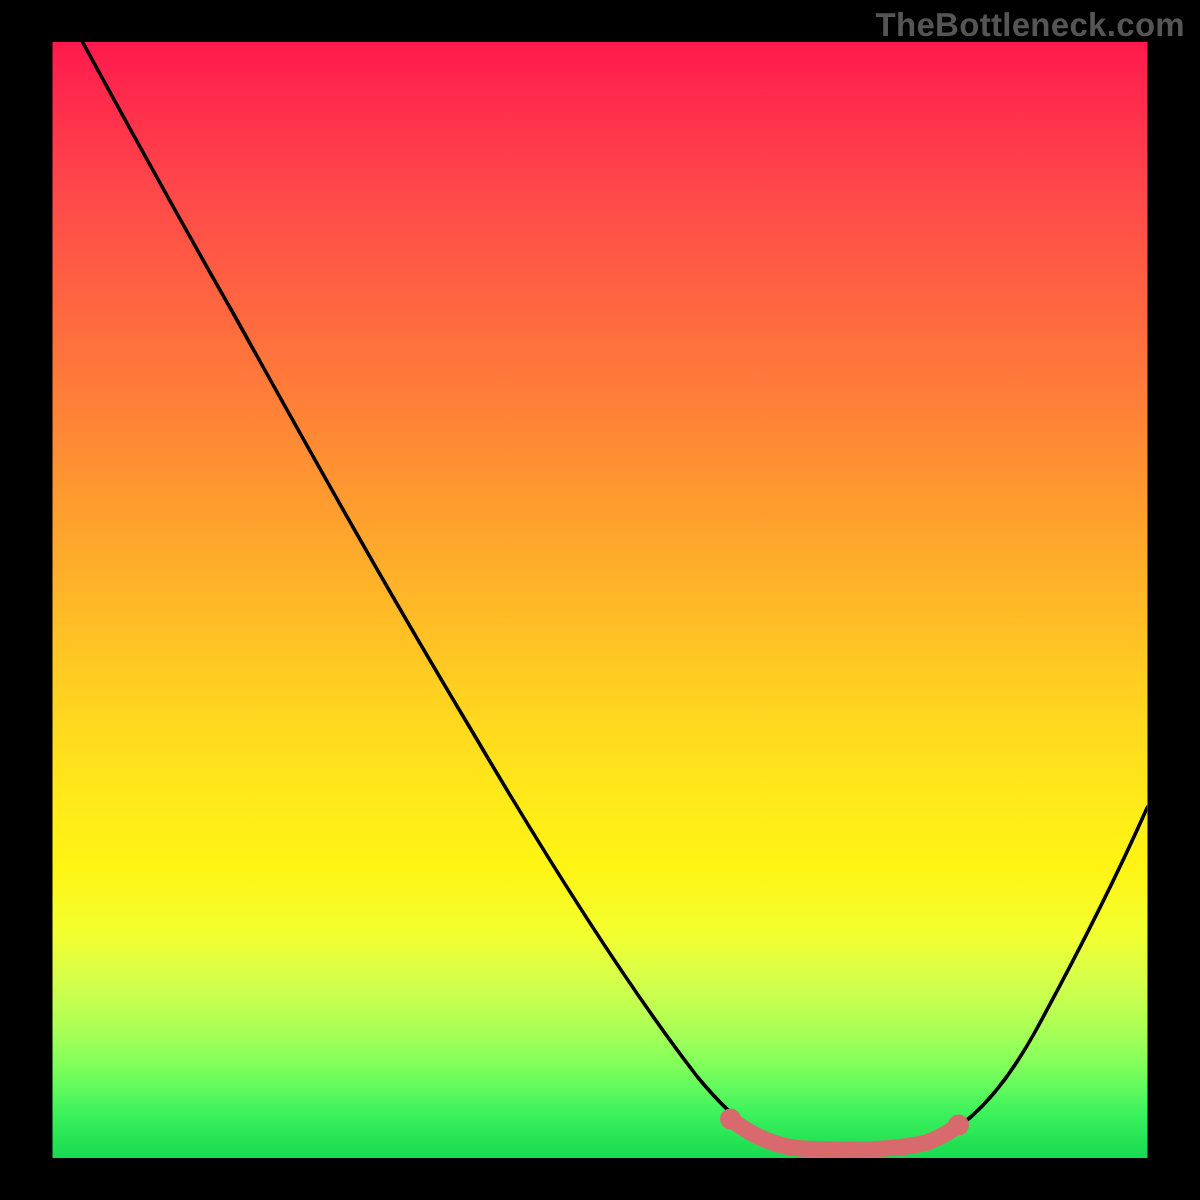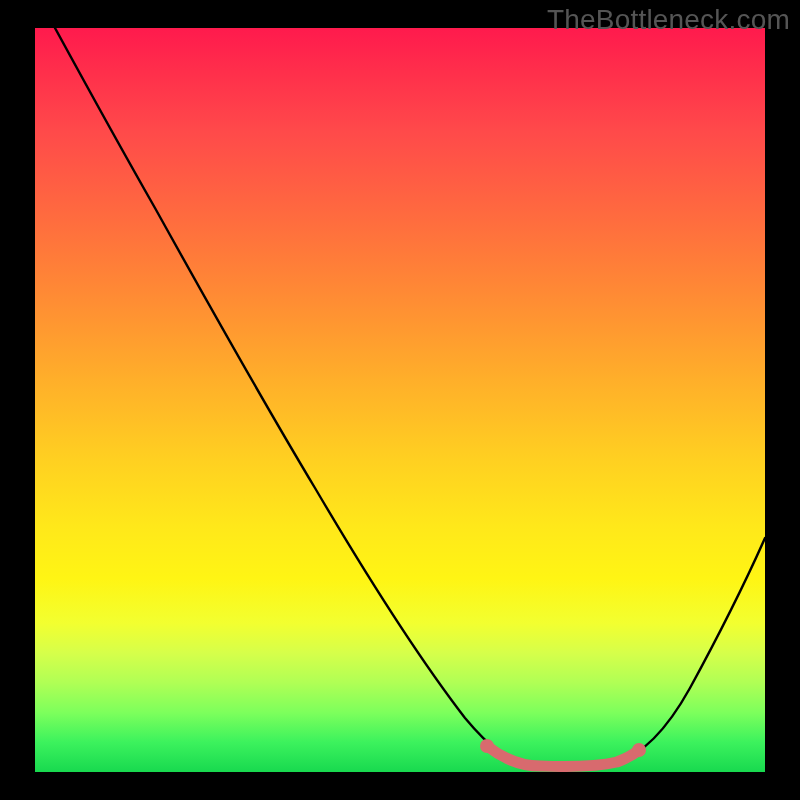--- a/index.html
+++ b/index.html
@@ -15,22 +15,22 @@
     position: relative;
     width: 800px;
     height: 800px;
     background: #000;
   }
   .watermark {
     position: absolute;
     top: 4px;
     right: 10px;
     color: #555;
-    font-size: 28px;
-    font-weight: normal;
+    font-size: 22px;
+    font-weight: bold;
     z-index: 10;
     letter-spacing: 0.2px;
   }
   .plot-area {
     position: absolute;
     left: 35px;
     top: 28px;
     width: 730px;
     height: 744px;
     

